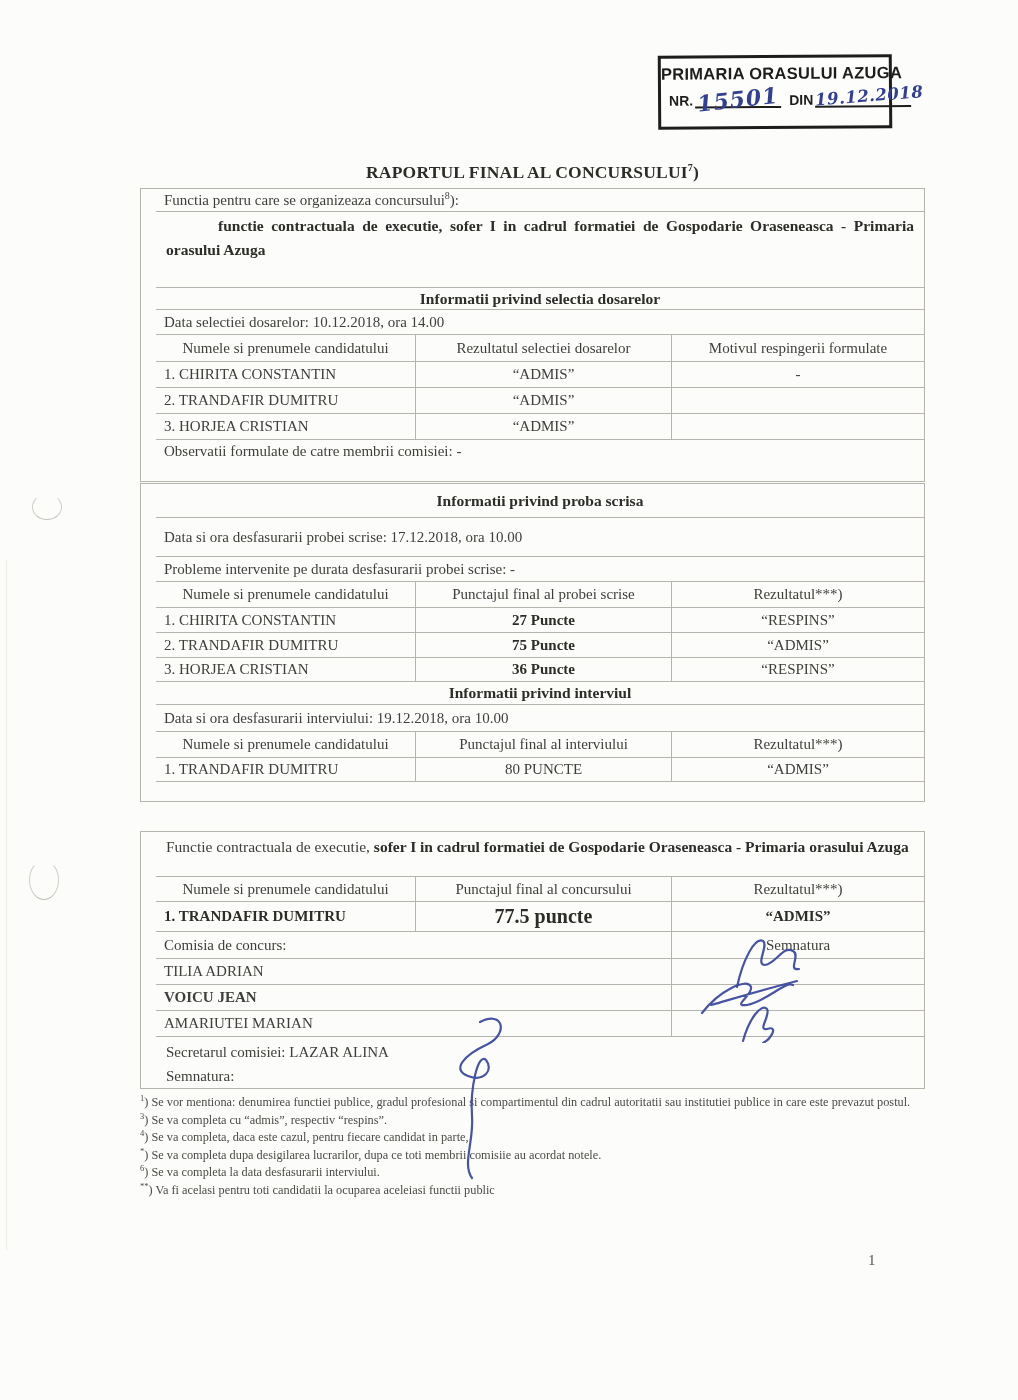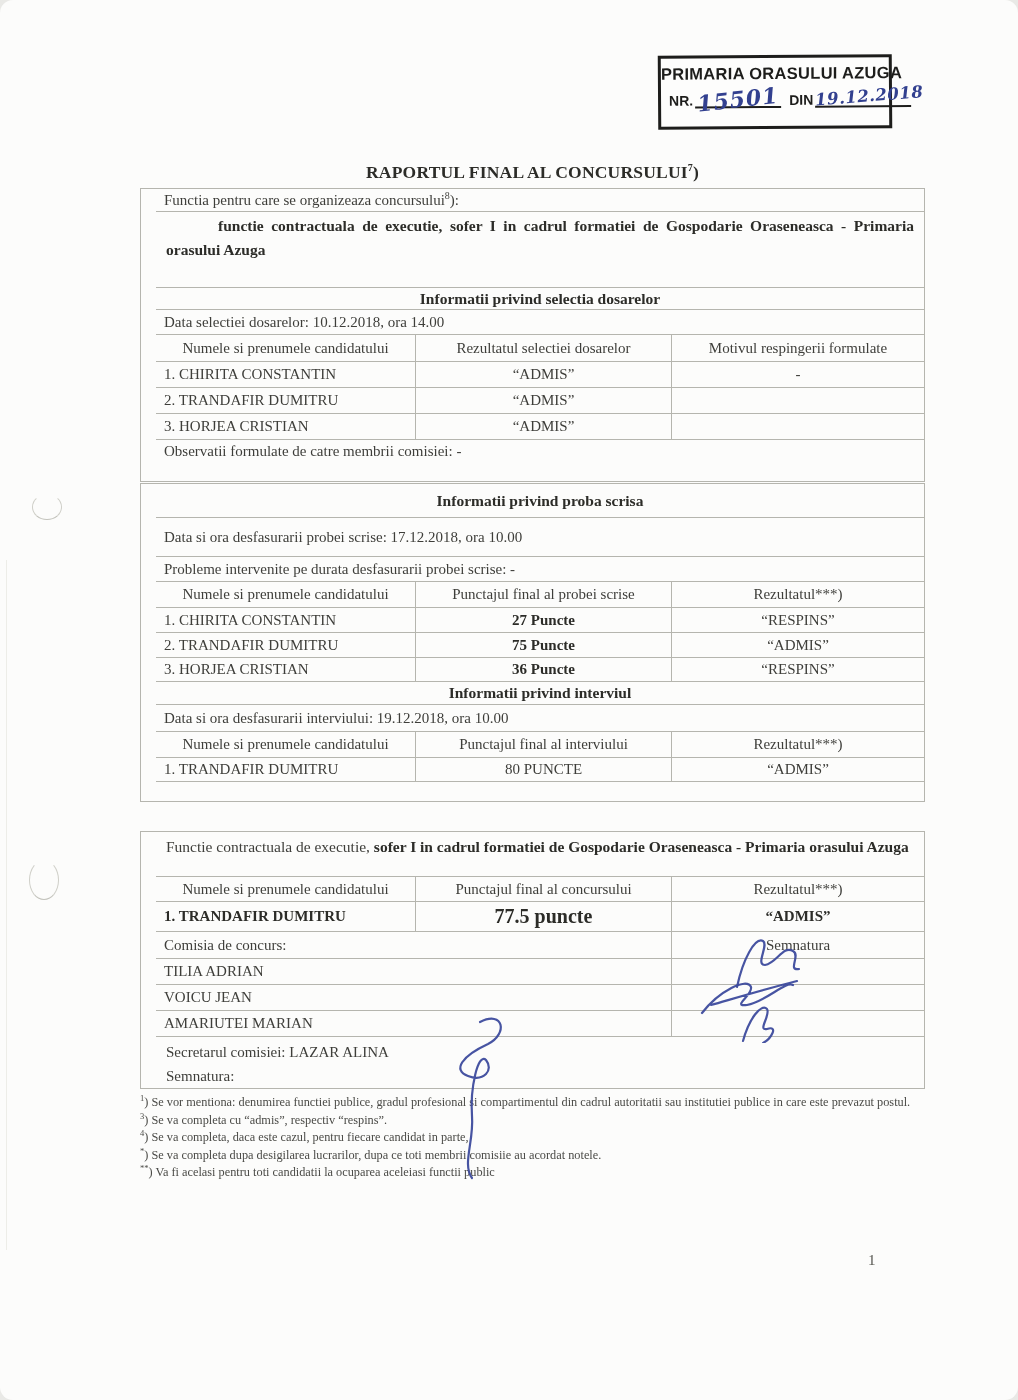--- a/index.html
+++ b/index.html
@@ -11,21 +11,20 @@
     --sig:#3d4b9d;
   }
   html,body{margin:0;padding:0;background:#e9e9e6;}
   .doc{
     position:relative;
     width:1018px;height:1400px;
     background:var(--paper);
     font-family:"Liberation Serif","DejaVu Serif",serif;
     color:var(--ink);
     overflow:hidden;
-    border-radius:13px;
   }
   
   .stamp{
     position:absolute;left:658px;top:55px;width:228px;height:68px;
     border:3px solid var(--stamp);
     background:#fdfdfc;
     transform:rotate(-0.4deg);
     font-family:"Liberation Sans","DejaVu Sans",sans-serif;
     color:var(--stamp);
   }
@@ -220,41 +219,42 @@
       <div class="cell c3 bold">“ADMIS”</div>
     </div>
     <div class="row" style="height:27px;">
       <div class="cell cwide">Comisia de concurs:</div>
       <div class="cell c3">Semnatura</div>
     </div>
     <div class="row" style="height:26px;">
       <div class="cell cwide">TILIA ADRIAN</div>
       <div class="cell c3"></div>
     </div>
-    <div class="row" style="height:26px;">
+    <div class="row" style="height:26px;font-weight:bold;">
       <div class="cell cwide">VOICU JEAN</div>
       <div class="cell c3"></div>
     </div>
     <div class="row" style="height:26px;">
       <div class="cell cwide">AMARIUTEI MARIAN</div>
       <div class="cell c3"></div>
     </div>
     <div class="row" style="height:51px;">
       <div class="cell full blockcell" style="line-height:24px;padding-top:3px;text-align:left;">
         <div>Secretarul comisiei: LAZAR ALINA</div>
         <div>Semnatura:</div>
       </div>
     </div>
   </div>
 
   <div class="footnotes">
     <div class="fn"><sup>1</sup><span>) Se vor mentiona: denumirea functiei publice, gradul profesional si compartimentul din cadrul autoritatii sau institutiei publice in care este prevazut postul.</span></div>
     <div class="fn"><sup>3</sup><span>) Se va completa cu “admis”, respectiv “respins”.</span></div>
     <div class="fn"><sup>4</sup><span>) Se va completa, daca este cazul, pentru fiecare candidat in parte,</span></div>
     <div class="fn"><sup>*</sup><span>) Se va completa dupa desigilarea lucrarilor, dupa ce toti membrii comisiie au acordat notele.</span></div>
+    <div class="fn"><sup>6</sup><span>) Se va completa la data desfasurarii interviului.</span></div>
     <div class="fn"><sup>**</sup><span>) Va fi acelasi pentru toti candidatii la ocuparea aceleiasi functii public</span></div>
   </div>
 
   <div class="pagenum">1</div>
 
   <div class="punch punch1"></div>
   <div class="punch punch2"></div>
   <div class="scan-edge"></div>
 
   <svg class="sig-svg sig-commission" width="270" height="118" viewBox="0 0 270 118">

